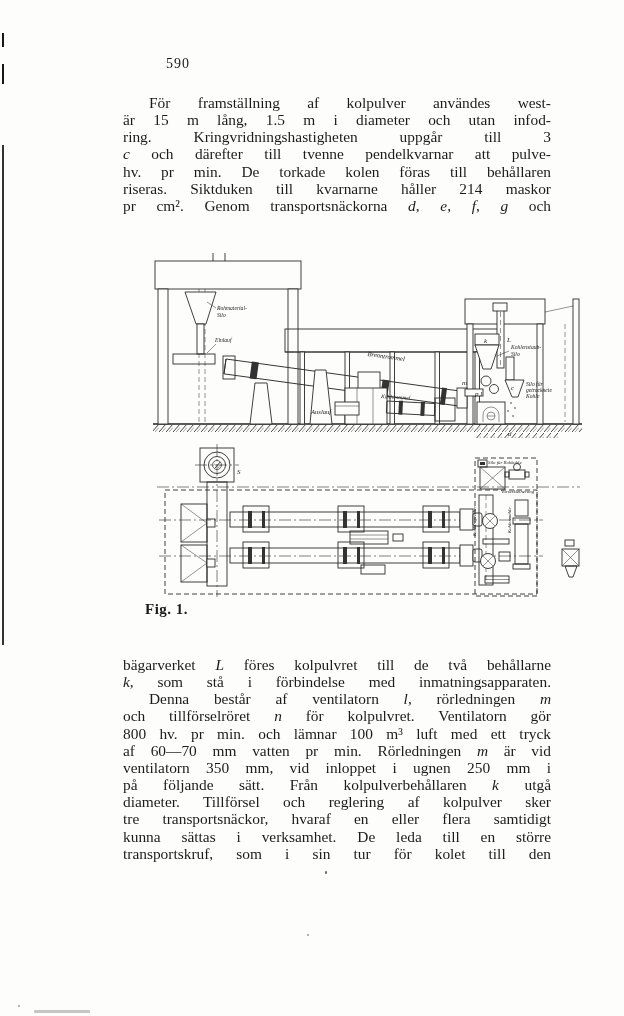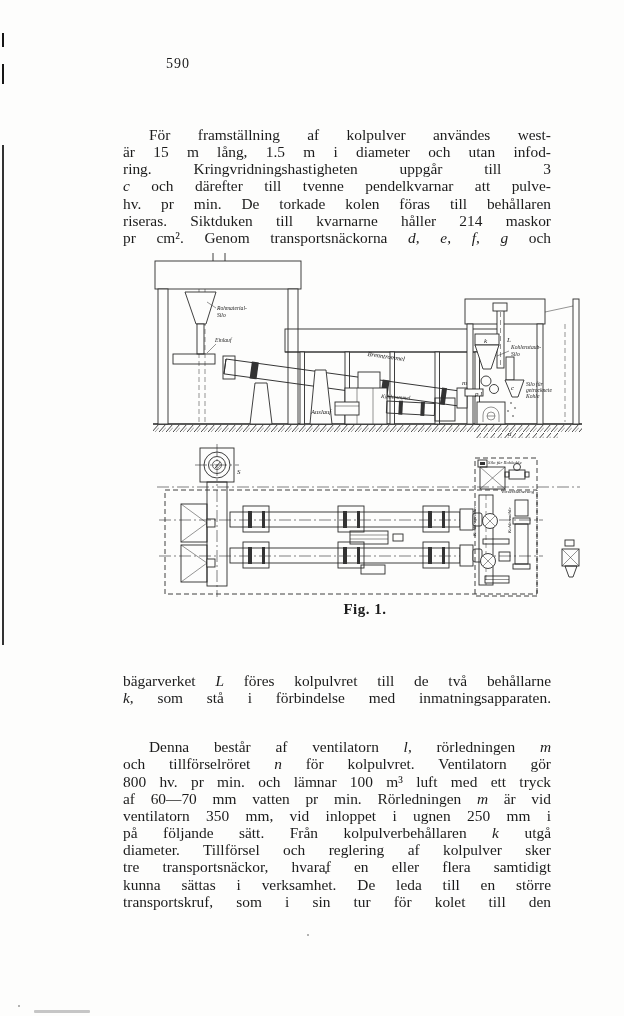--- a/index.html
+++ b/index.html
@@ -12,26 +12,26 @@
     position:absolute;left:166px;top:56px;
     font-size:14px;letter-spacing:1px;
   }
   .para{
     position:absolute;left:123px;width:428px;
     font-size:15.4px;line-height:17.15px;word-spacing:1.5px;
   }
   .para .ln{
     text-align:justify;text-align-last:justify;white-space:normal;
   }
-  .para .ln.indent{text-indent:26px;margin-top:32px;}
+  .para .ln.indent{text-indent:26px;}
   #para1{top:94px;}
-  #para2{top:672px;}
+  #para2{top:656px;}
   .fig-caption{
     position:absolute;left:145px;top:601px;width:440px;
-    text-align:center;font-weight:bold;font-size:15px;letter-spacing:.5px;
+    text-align:left;font-weight:bold;font-size:15px;letter-spacing:.5px;
   }
   .figure-svg{position:absolute;left:145px;top:252px;}
 
   
   .o{fill:none;stroke:#2b2b2b;stroke-width:0.9;}
   .of{fill:#fdfdfc;stroke:#2b2b2b;stroke-width:0.9;}
   .thin{stroke:#2b2b2b;stroke-width:0.5;fill:none;}
   .dk{fill:#333;stroke:none;}
   .dash{stroke-dasharray:5 3;}
   .dashdot{stroke-dasharray:12 3 2 3;stroke-width:0.6;}

